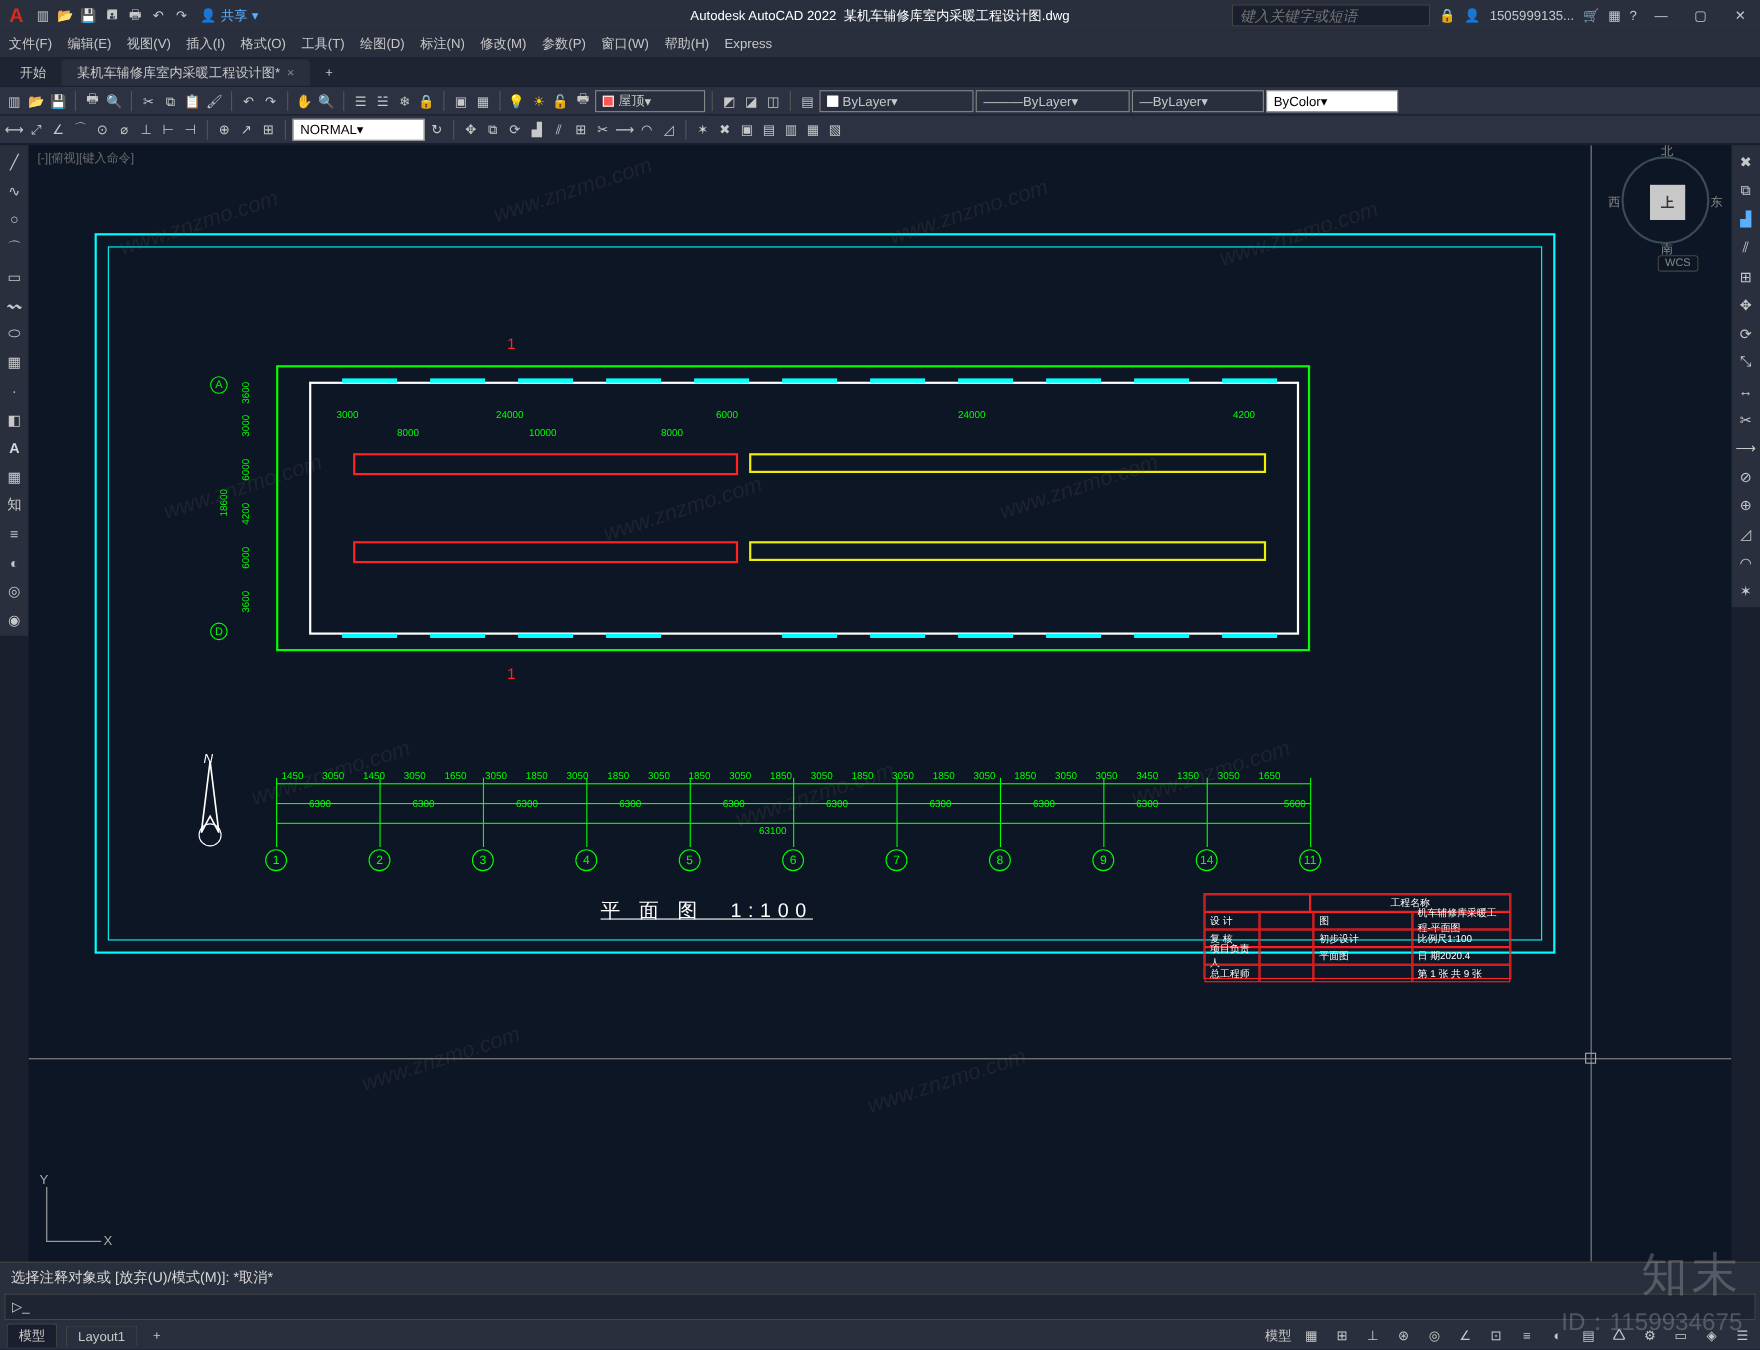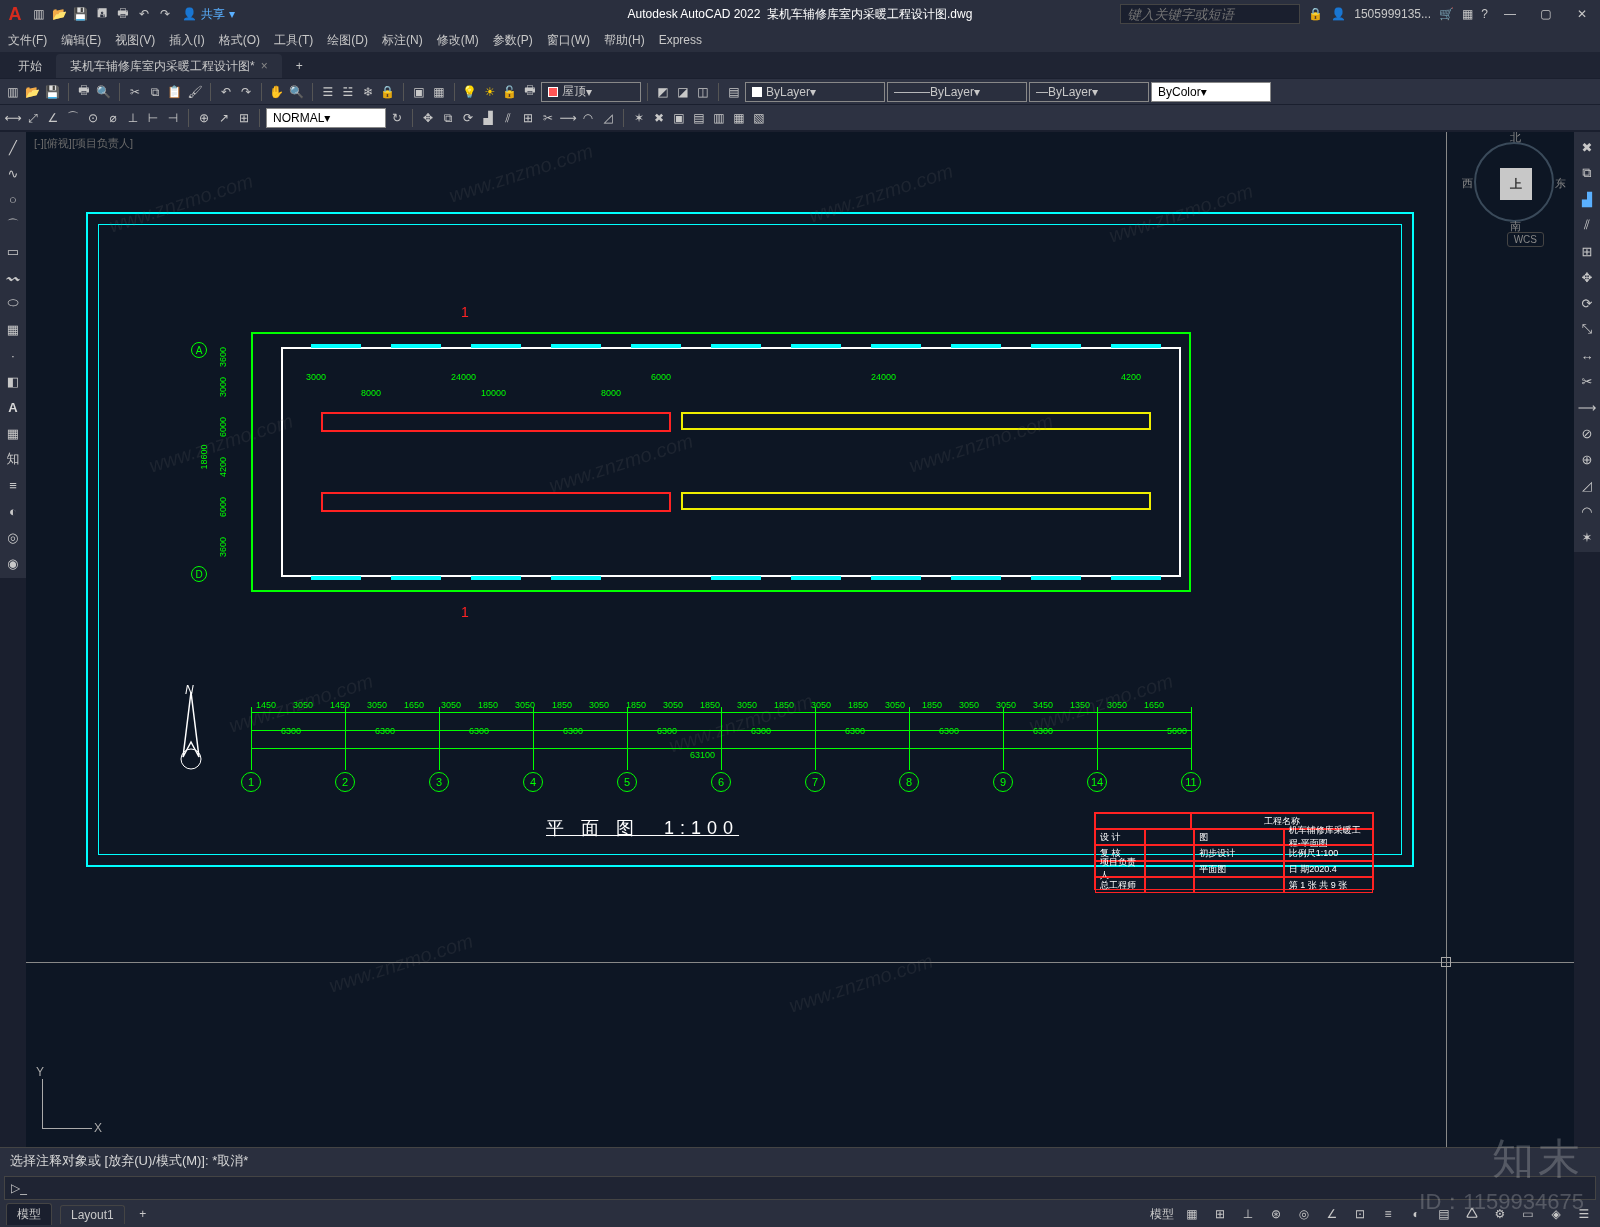--- a/index.html
+++ b/index.html
@@ -275,21 +275,21 @@
   <div class="ico">✂</div>
   <div class="ico">⟶</div>
   <div class="ico">⊘</div>
   <div class="ico">⊕</div>
   <div class="ico">◿</div>
   <div class="ico">◠</div>
   <div class="ico">✶</div>
 </div>
 
 <div class="canvas">
-  <div class="view-label">[-][俯视][项目负责人]</div>
+  <div class="view-label">[-][俯视][键入命令]</div>
 
   <div class="viewcube">
     <div class="circle">
       <div class="face">上</div>
       <div class="lbl" style="left:34px;top:-14px">北</div>
       <div class="lbl" style="left:34px;bottom:-14px">南</div>
       <div class="lbl" style="left:-14px;top:32px">西</div>
       <div class="lbl" style="right:-14px;top:32px">东</div>
     </div>
   </div>

